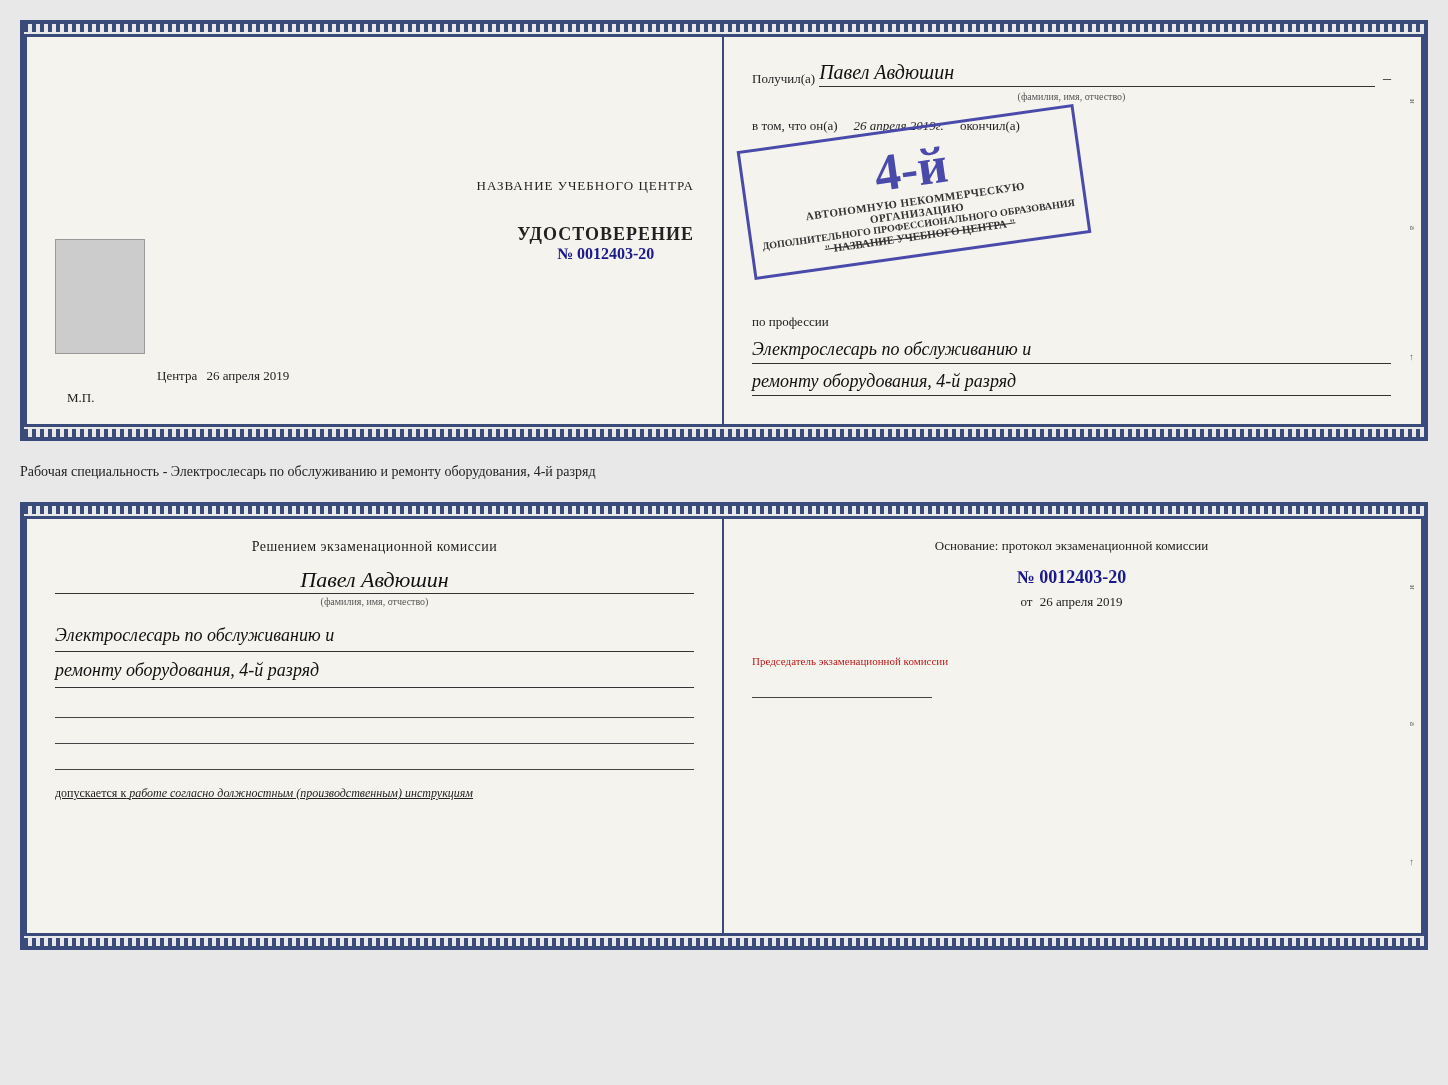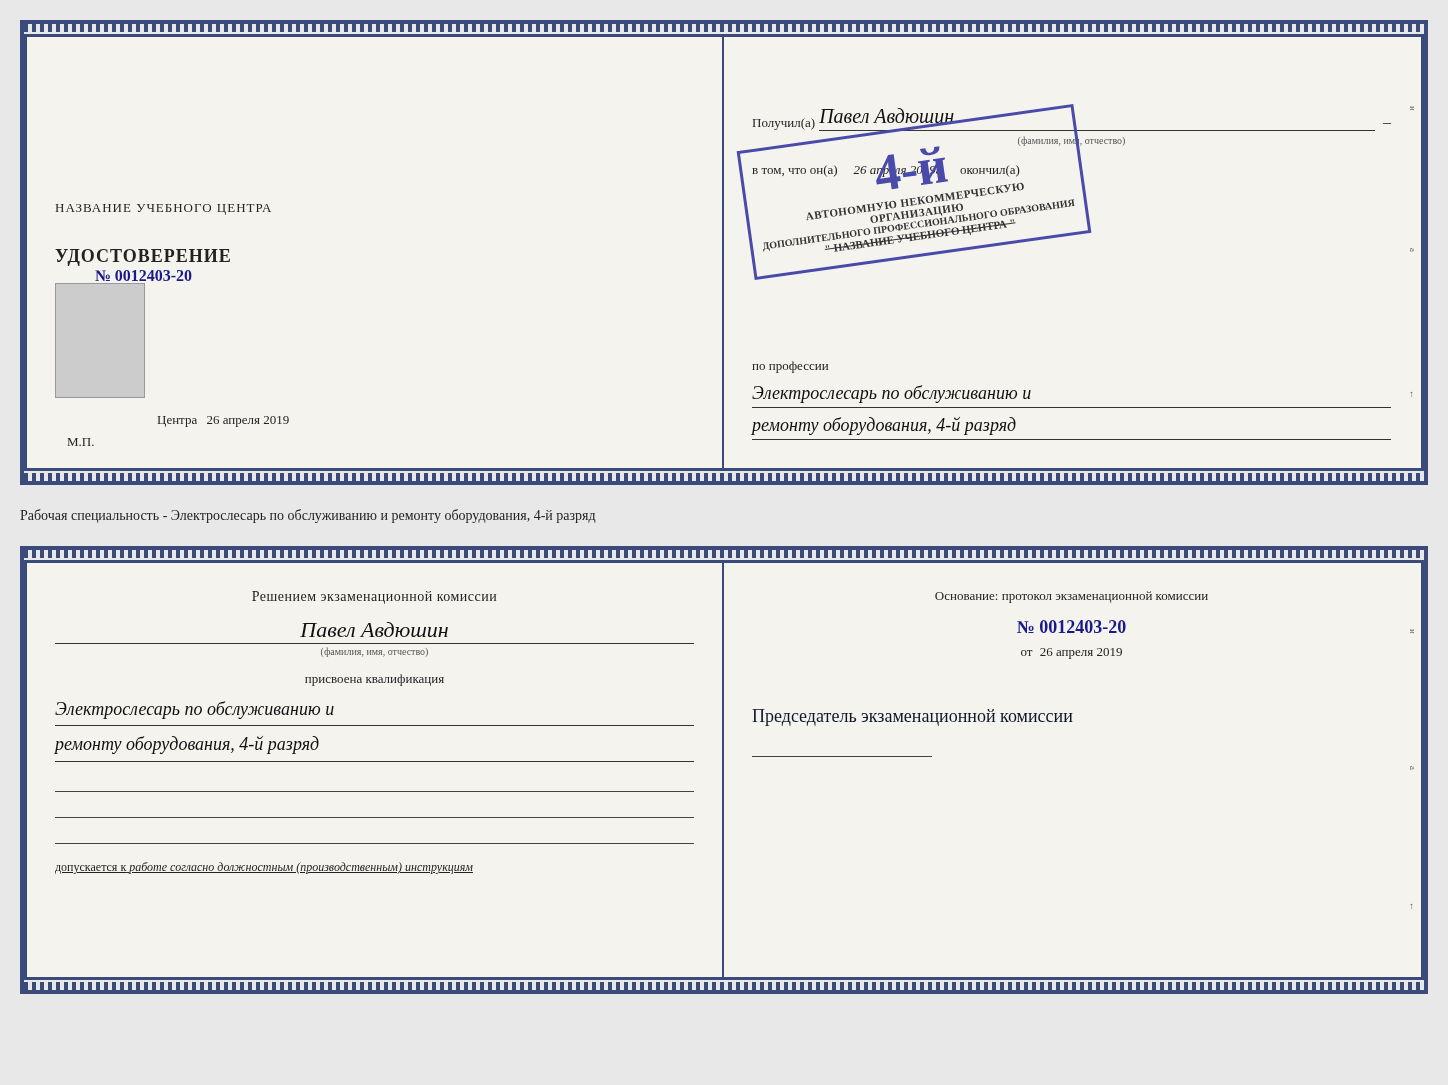--- a/index.html
+++ b/index.html
@@ -29,21 +29,21 @@
     .doc-left, .doc-right {
       flex: 1;
       padding: 24px 28px;
       position: relative;
     }
 
     .doc-left {
       border-right: 2px solid #3a4a7a;
       display: flex;
       flex-direction: column;
-      align-items: flex-start;
+      align-items: flex-end;
       justify-content: center;
     }
 
     
     .training-center-title {
       font-size: 13px;
       letter-spacing: 1px;
       text-align: center;
       font-weight: normal;
       text-transform: uppercase;
@@ -96,21 +96,20 @@
       color: #222;
     }
 
     
     .recipient-line {
       display: flex;
       align-items: flex-end;
       margin-bottom: 4px;
       font-size: 13px;
       gap: 4px;
-      margin-top: 44px;
     }
 
     .recipient-label {
       font-size: 13px;
       color: #222;
       white-space: nowrap;
     }
 
     .recipient-name {
       font-family: 'Georgia', serif;
@@ -249,21 +248,21 @@
     
     .bottom-doc {
       display: flex;
       border: 3px solid #3a4a7a;
       background: #f5f3ee;
       min-height: 420px;
     }
 
     .bottom-left, .bottom-right {
       flex: 1;
-      padding: 24px 28px;
+      padding: 18px 28px;
       position: relative;
     }
 
     .bottom-left {
       border-right: 2px solid #3a4a7a;
     }
 
     .commission-title {
       font-size: 14px;
       text-align: center;
@@ -358,22 +357,22 @@
       color: #222;
       text-align: center;
       margin-bottom: 24px;
     }
 
     .chairman-block {
       margin-bottom: 18px;
     }
 
     .chairman-label {
-      font-size: 18px;
-      color: #0f172a;
+      font-size: 11px;
+      color: #b91c1c;
       line-height: 1.4;
       margin-bottom: 8px;
       margin-top: 44px;
     }
 
     .chairman-sig-line {
       border-bottom: 1px solid #444;
       height: 20px;
       width: 180px;
     }
@@ -491,21 +490,20 @@
   <div class="doc-outer">
     <div class="border-strip-top"></div>
     <div class="bottom-doc">
 
       <div class="bottom-left">
         <div class="commission-title">Решением экзаменационной  комиссии</div>
 
         <span class="person-name-handwritten">Павел Авдюшин</span>
         <div class="fio-label-center">(фамилия, имя, отчество)</div>
 
-        <div class="qualification-label">присвоена квалификация</div>
         <div class="qualification-handwritten">
           <div class="qual-line">Электрослесарь по обслуживанию и</div>
           <div class="qual-line">ремонту оборудования, 4-й разряд</div>
         </div>
 
         <div class="signature-lines">
           <div class="sig-line"></div>
           <div class="sig-line"></div>
           <div class="sig-line"></div>
         </div>

